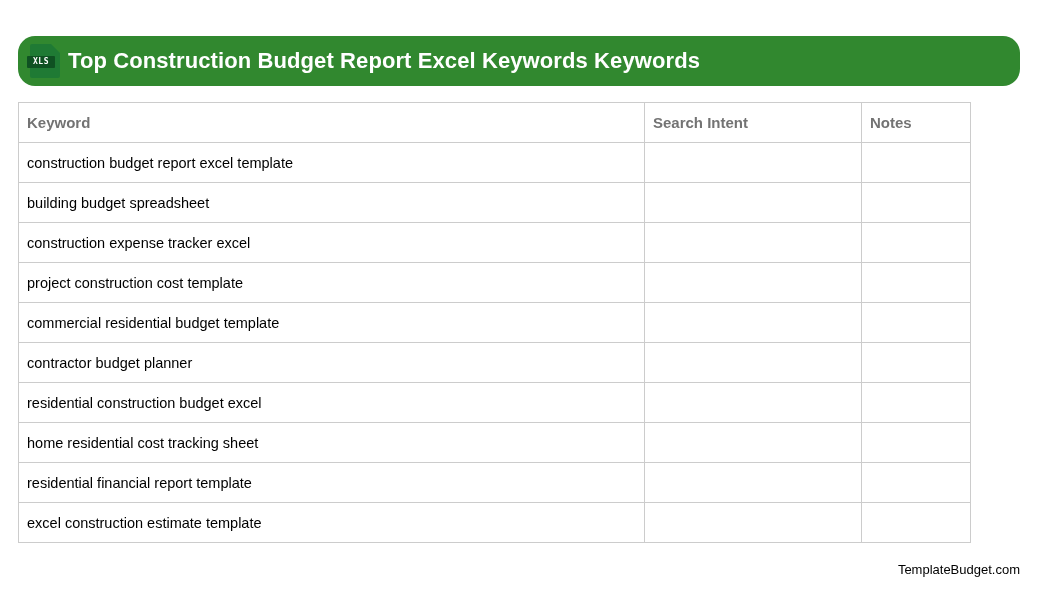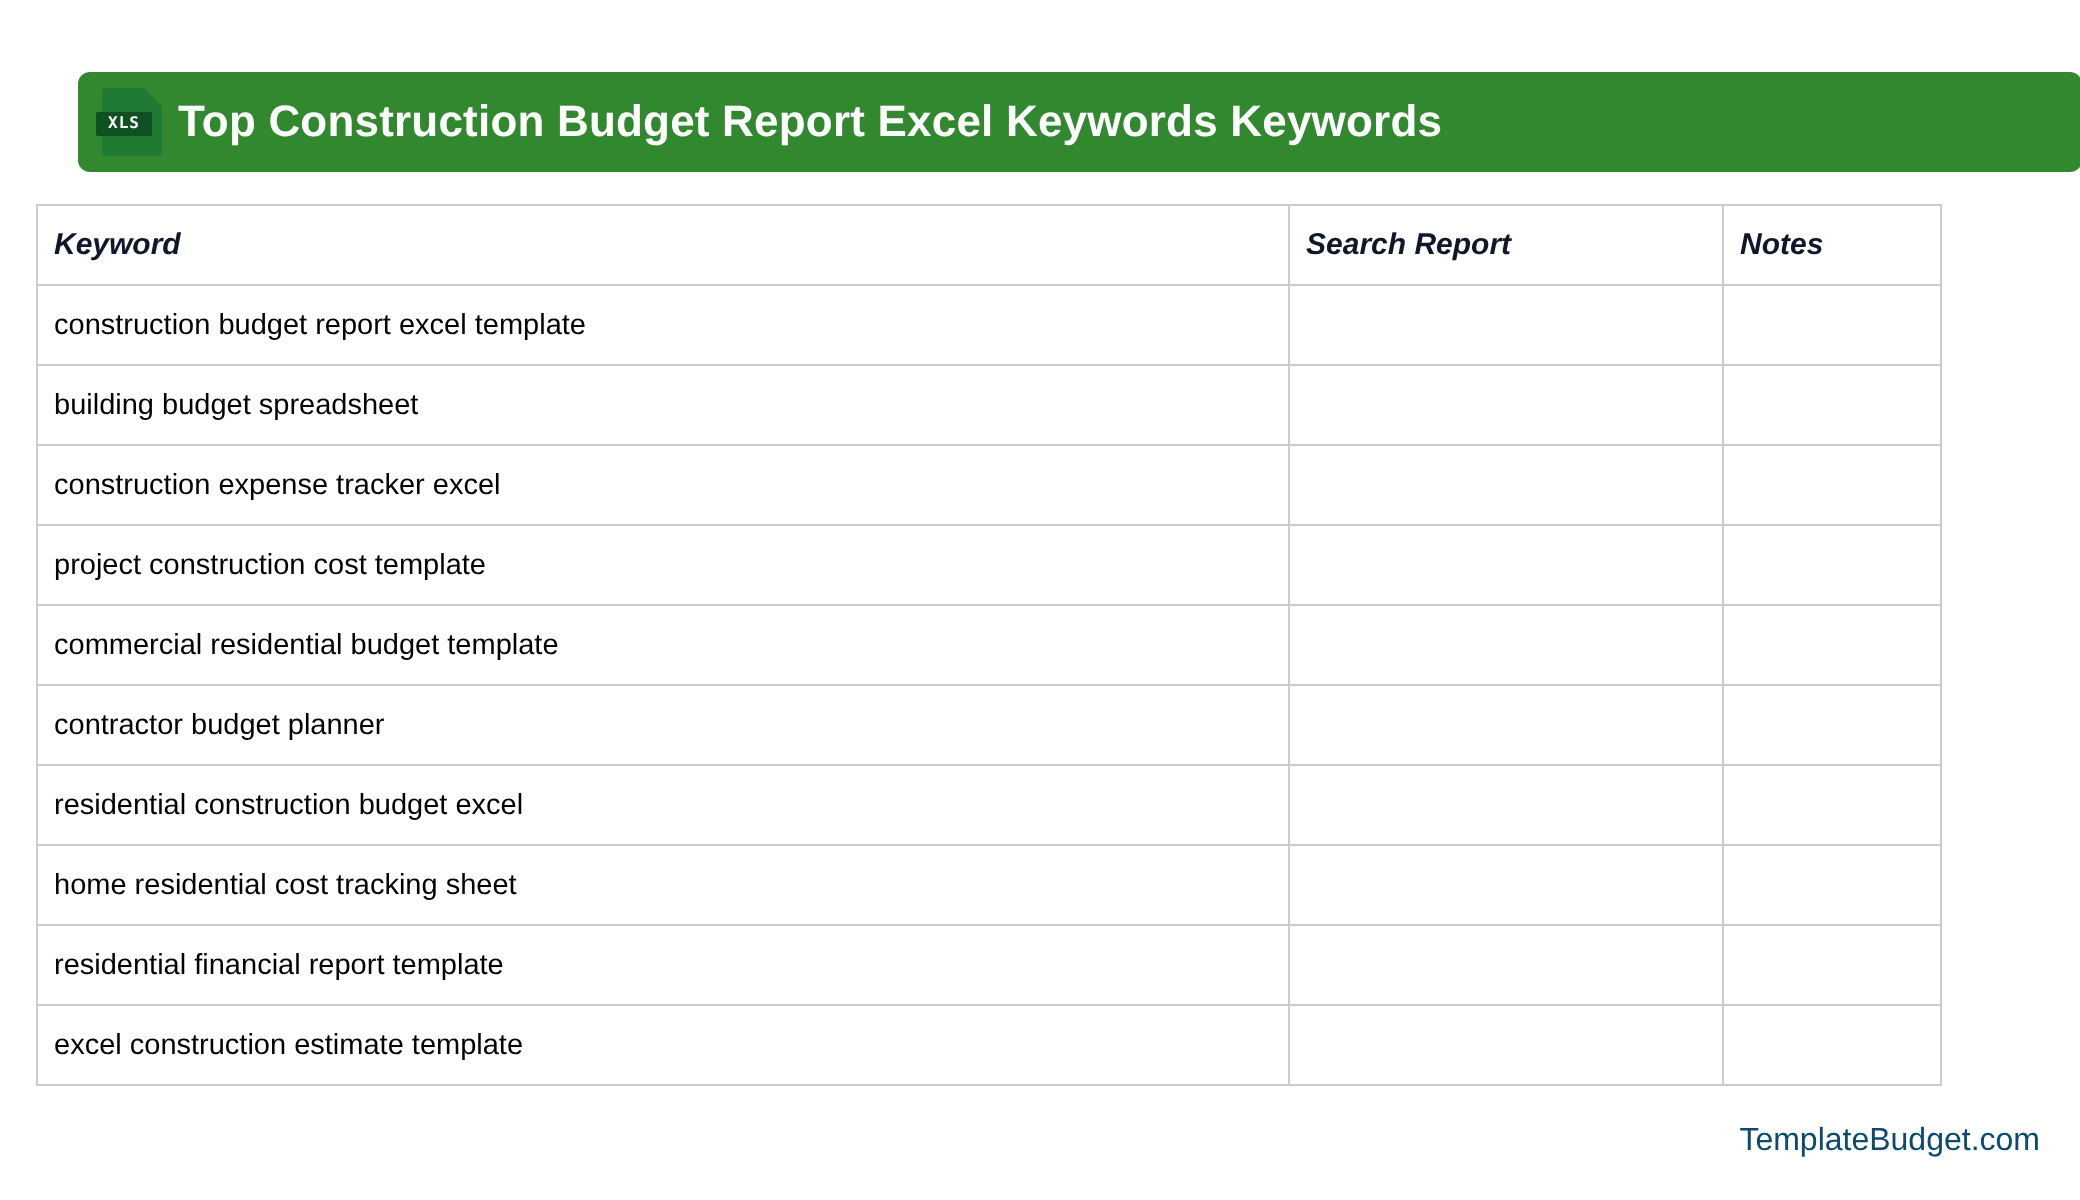--- a/index.html
+++ b/index.html
@@ -24,26 +24,25 @@
   }
 
   
   .header-bar {
     position: absolute;
     left: 18px;
     top: 36px;
     width: 1002px;
     height: 50px;
     background: #31882f;
-    border-radius: 6px;
+    border-radius: 17px;
     display: flex;
     align-items: center;
     padding: 0 0 0 12px;
     box-sizing: border-box;
-    margin-left: 21px;
   }
 
   .xls-icon {
     position: relative;
     width: 30px;
     height: 34px;
     flex: 0 0 auto;
     margin-right: 8px;
   }
   .xls-icon .sheet {
@@ -107,37 +106,36 @@
     padding: 0 8px;
     text-align: left;
     vertical-align: middle;
     font-size: 14.5px;
     color: #000000;
     overflow: hidden;
     white-space: nowrap;
   }
   .kw-table th {
     font-weight: bold;
-    color: #0f172a;
+    color: #737373;
     font-size: 15px;
-    font-style: italic;
   }
   .col-keyword   { width: 626px; }
   .col-intent    { width: 217px; }
   .col-notes     { width: 109px; }
 
   .kw-table td.cell-empty { color: transparent; }
 
   
   .footer {
     position: absolute;
     right: 20px;
     top: 562px;
-    font-size: 16px;
-    color: #0c4a6e;
+    font-size: 13px;
+    color: #000000;
     text-align: right;
   }
 </style>
 </head>
 <body>
 
 <div class="page">
 
   <div class="header-bar">
     <span class="xls-icon">
@@ -150,21 +148,21 @@
 
   <table class="kw-table">
     <colgroup>
       <col class="col-keyword">
       <col class="col-intent">
       <col class="col-notes">
     </colgroup>
     <thead>
       <tr>
         <th>Keyword</th>
-        <th>Search Report</th>
+        <th>Search Intent</th>
         <th>Notes</th>
       </tr>
     </thead>
     <tbody>
       <tr>
         <td>construction budget report excel template</td>
         <td class="cell-empty"></td>
         <td class="cell-empty"></td>
       </tr>
       <tr>

